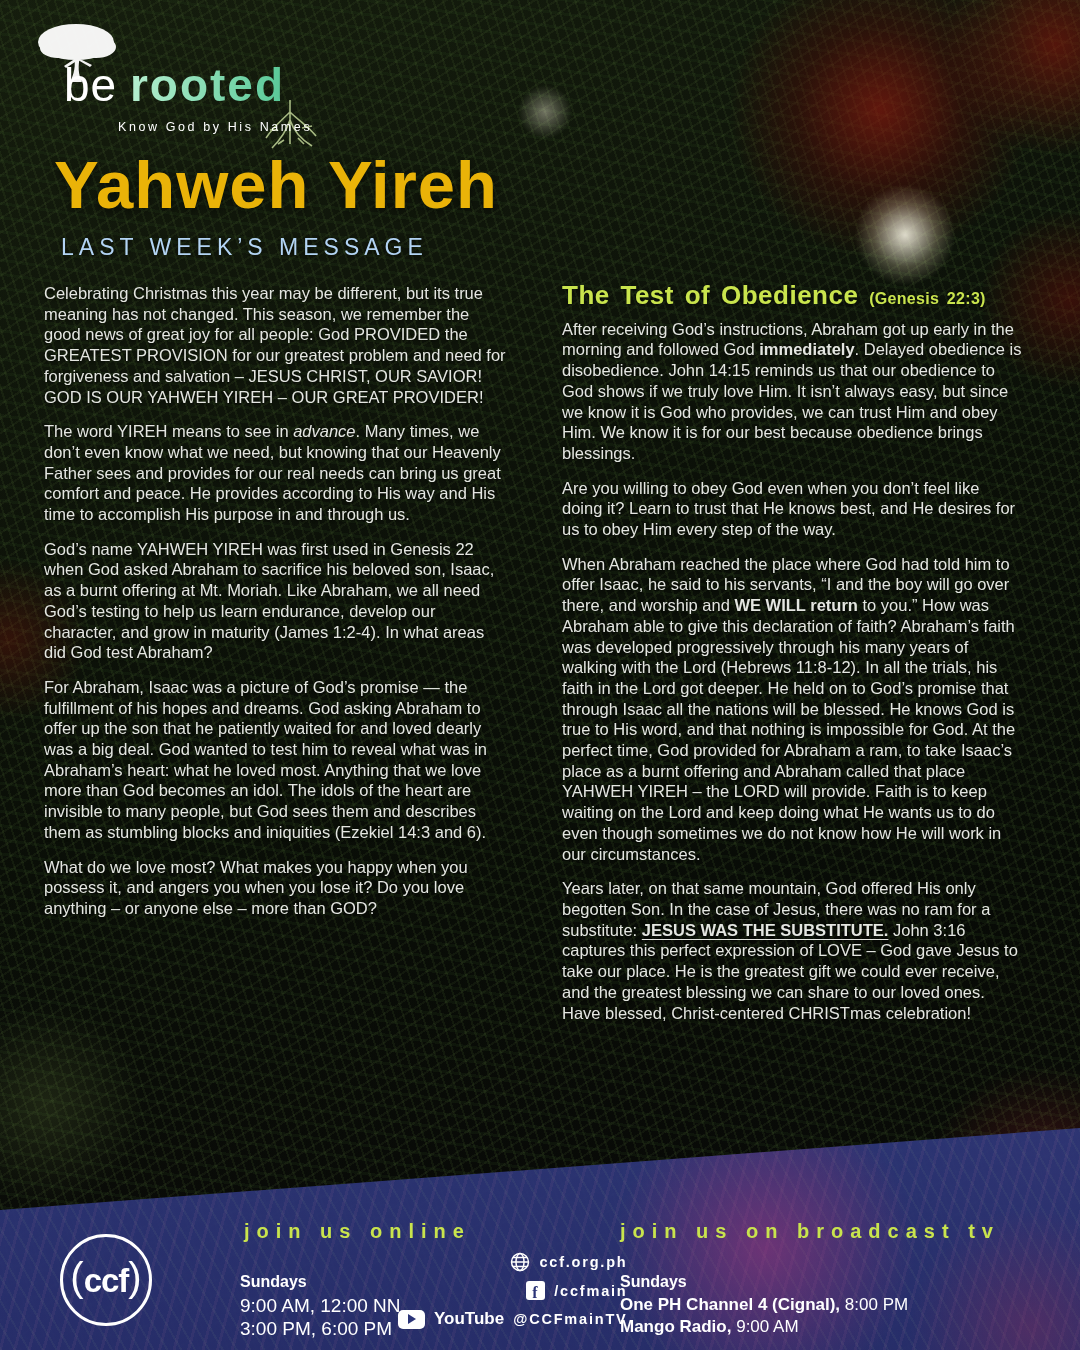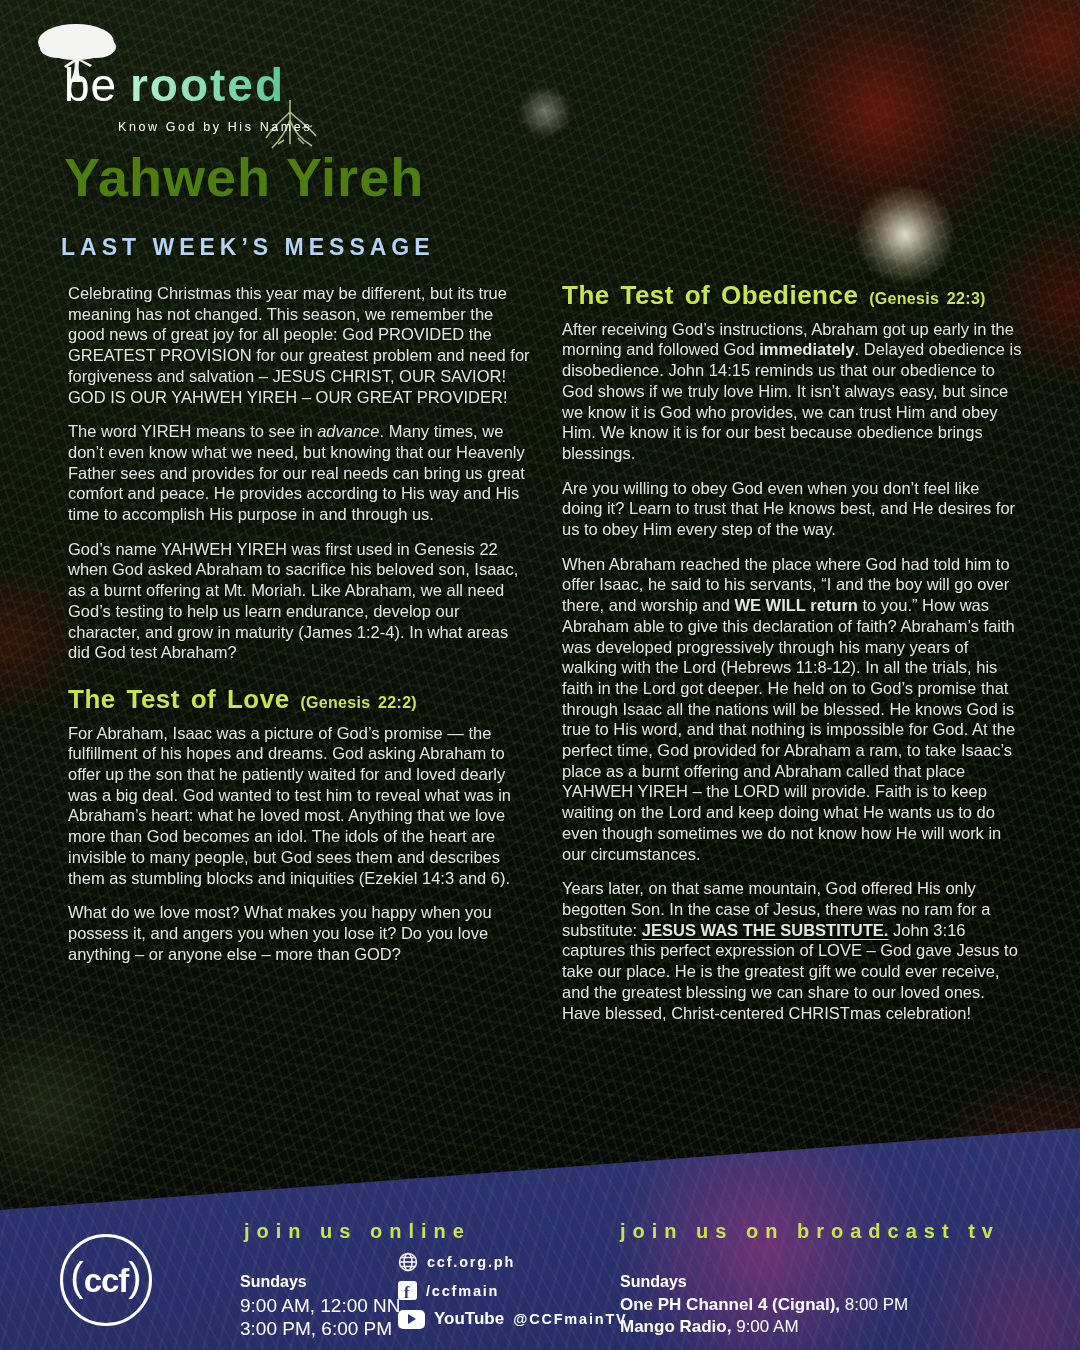--- a/index.html
+++ b/index.html
@@ -26,29 +26,29 @@
   .tree-icon{position:absolute;left:0;top:0;}
   .brand-line{position:absolute;left:28px;top:36px;font-size:46px;white-space:nowrap;text-align:center;}
   .be{color:#fff;font-weight:400;letter-spacing:1px;}
   .rooted{font-weight:700;letter-spacing:2px;
     background:linear-gradient(90deg,#b5efcf,#58c897);
     -webkit-background-clip:text;background-clip:text;color:transparent;}
   .tagline{position:absolute;left:82px;top:98px;color:#fff;font-size:12.5px;
     letter-spacing:2.6px;font-weight:400;white-space:nowrap;}
   .roots-icon{position:absolute;left:222px;top:78px;opacity:.85;}
   
-  .title{position:absolute;left:64px;top:146px;margin:0;color:#4d7c0f;font-size:54px;
+  .title{position:absolute;left:54px;top:146px;margin:0;color:#eab308;font-size:67px;
     font-weight:700;letter-spacing:1px;white-space:nowrap;
     text-shadow:0 3px 10px rgba(0,0,0,.55);}
   .subtitle{position:absolute;left:61px;top:234px;color:#b3d4f4;font-size:23px;
-    font-weight:700;letter-spacing:5px;white-space:nowrap;text-shadow:0 1px 4px rgba(0,0,0,.6);}
+    font-weight:400;letter-spacing:5px;white-space:nowrap;text-shadow:0 1px 4px rgba(0,0,0,.6);}
   
   .col{position:absolute;top:283px;width:462px;font-size:16.5px;line-height:20.7px;
     color:#e4e6e1;text-shadow:0 1px 3px rgba(0,0,0,.7);}
-  .col-left{left:68px;}
+  .col-left{left:44px;}
   .col-right{left:562px;}
   .col p{margin:0 0 14px;}
   .sec-h{margin:26px 0 9px;color:#c9e44d;font-size:26px;font-weight:700;
     letter-spacing:.5px;word-spacing:3px;text-shadow:0 1px 4px rgba(0,0,0,.65);}
   .sec-h .ref{font-size:16px;letter-spacing:.3px;}
   .col-right .sec-h:first-child{margin-top:2px;}
   .bold{font-weight:700;}
   .bold-u{font-weight:700;text-decoration:underline;text-underline-offset:3px;}
   
   .footer{position:absolute;left:0;top:1128px;width:1080px;height:222px;
@@ -64,21 +64,21 @@
   .ccf-logo .paren{font-size:40px;font-weight:300;line-height:1;transform:translateY(-3px);}
   .ccf-logo .ccf-txt{font-size:33px;font-weight:700;letter-spacing:-1px;line-height:1;}
   .f-heading{position:absolute;color:#c9e44d;font-size:20px;font-weight:700;
     letter-spacing:7px;white-space:nowrap;}
   .online-heading{left:244px;top:92px;}
   .broadcast-heading{left:620px;top:92px;}
   .f-day{font-size:16px;font-weight:700;color:#fff;line-height:24px;margin-top:22px;}
   .online-times{position:absolute;left:240px;top:120px;color:#fff;font-size:19px;line-height:23px;}
   .social{position:absolute;left:398px;top:124px;display:flex;flex-direction:column;gap:9px;}
   .social-row{display:flex;align-items:center;gap:9px;color:#fff;font-size:14.5px;
-    font-weight:700;letter-spacing:1.8px;white-space:nowrap;}
+    font-weight:700;letter-spacing:1.8px;white-space:nowrap;justify-content:flex-end;}
   .fb-icon{width:19px;height:19px;background:#fff;border-radius:3px;display:flex;
     align-items:flex-end;justify-content:center;color:#2b3478;font-weight:700;
     font-size:16px;line-height:15px;font-family:"Liberation Serif",serif;}
   .yt-badge{width:27px;height:19px;background:#fff;border-radius:5px;display:flex;
     align-items:center;justify-content:center;}
   .yt-tri{width:0;height:0;border-left:8px solid #2b3478;border-top:5px solid transparent;
     border-bottom:5px solid transparent;}
   .yt-word{font-size:17px;letter-spacing:0;}
   .broadcast-times{position:absolute;left:620px;top:120px;color:#fff;font-size:17px;line-height:22px;white-space:nowrap;}
 </style>
@@ -110,21 +110,20 @@
     <div class="tagline">Know God by His Names</div>
   </div>
 
   <h1 class="title">Yahweh Yireh</h1>
   <div class="subtitle">LAST WEEK’S MESSAGE</div>
 
   <div class="col col-left">
     <p>Celebrating Christmas this year may be different, but its true meaning has not changed. This season, we remember the good news of great joy for all people: God PROVIDED the GREATEST PROVISION for our greatest problem and need for forgiveness and salvation – JESUS CHRIST, OUR SAVIOR! GOD IS OUR YAHWEH YIREH – OUR GREAT PROVIDER!</p>
     <p><span>The word YIREH means to see in </span><em>advance</em><span>. Many times, we don’t even know what we need, but knowing that our Heavenly Father sees and provides for our real needs can bring us great comfort and peace. He provides according to His way and His time to accomplish His purpose in and through us.</span></p>
     <p>God’s name YAHWEH YIREH was first used in Genesis 22 when God asked Abraham to sacrifice his beloved son, Isaac, as a burnt offering at Mt. Moriah. Like Abraham, we all need God’s testing to help us learn endurance, develop our character, and grow in maturity (James 1:2-4). In what areas did God test Abraham?</p>
-    <h2 class="sec-h"><span>The Test of Love</span> <span class="ref">(Genesis 22:2)</span></h2>
     <p>For Abraham, Isaac was a picture of God’s promise — the fulfillment of his hopes and dreams. God asking Abraham to offer up the son that he patiently waited for and loved dearly was a big deal. God wanted to test him to reveal what was in Abraham’s heart: what he loved most. Anything that we love more than God becomes an idol. The idols of the heart are invisible to many people, but God sees them and describes them as stumbling blocks and iniquities (Ezekiel 14:3 and 6).</p>
     <p>What do we love most? What makes you happy when you possess it, and angers you when you lose it? Do you love anything – or anyone else – more than GOD?</p>
   </div>
 
   <div class="col col-right">
     <h2 class="sec-h"><span>The Test of Obedience</span> <span class="ref">(Genesis 22:3)</span></h2>
     <p><span>After receiving God’s instructions, Abraham got up early in the morning and followed God </span><span class="bold">immediately</span><span>. Delayed obedience is disobedience. John 14:15 reminds us that our obedience to God shows if we truly love Him. It isn’t always easy, but since we know it is God who provides, we can trust Him and obey Him. We know it is for our best because obedience brings blessings.</span></p>
     <p>Are you willing to obey God even when you don’t feel like doing it? Learn to trust that He knows best, and He desires for us to obey Him every step of the way.</p>
     <p><span>When Abraham reached the place where God had told him to offer Isaac, he said to his servants, “I and the boy will go over there, and worship and </span><span class="bold">WE WILL return</span><span> to you.”  How was Abraham able to give this declaration of faith? Abraham’s faith was developed progressively through his many years of walking with the Lord (Hebrews 11:8-12). In all the trials, his faith in the Lord got deeper. He held on to God’s promise that through Isaac all the nations will be blessed. He knows God is true to His word, and that nothing is impossible for God. At the perfect time, God provided for Abraham a ram, to take Isaac’s place as a burnt offering and Abraham called that place YAHWEH YIREH – the LORD will provide. Faith is to keep waiting on the Lord and keep doing what He wants us to do even though sometimes we do not know how He will work in our circumstances.</span></p>
     <p><span>Years later, on that same mountain, God offered His only begotten Son. In the case of Jesus, there was no ram for a substitute: </span><span class="bold-u">JESUS WAS THE SUBSTITUTE.</span><span> John 3:16 captures this perfect expression of LOVE – God gave Jesus to take our place. He is the greatest gift we could ever receive, and the greatest blessing we can share to our loved ones. Have blessed, Christ-centered CHRISTmas celebration!</span></p>

